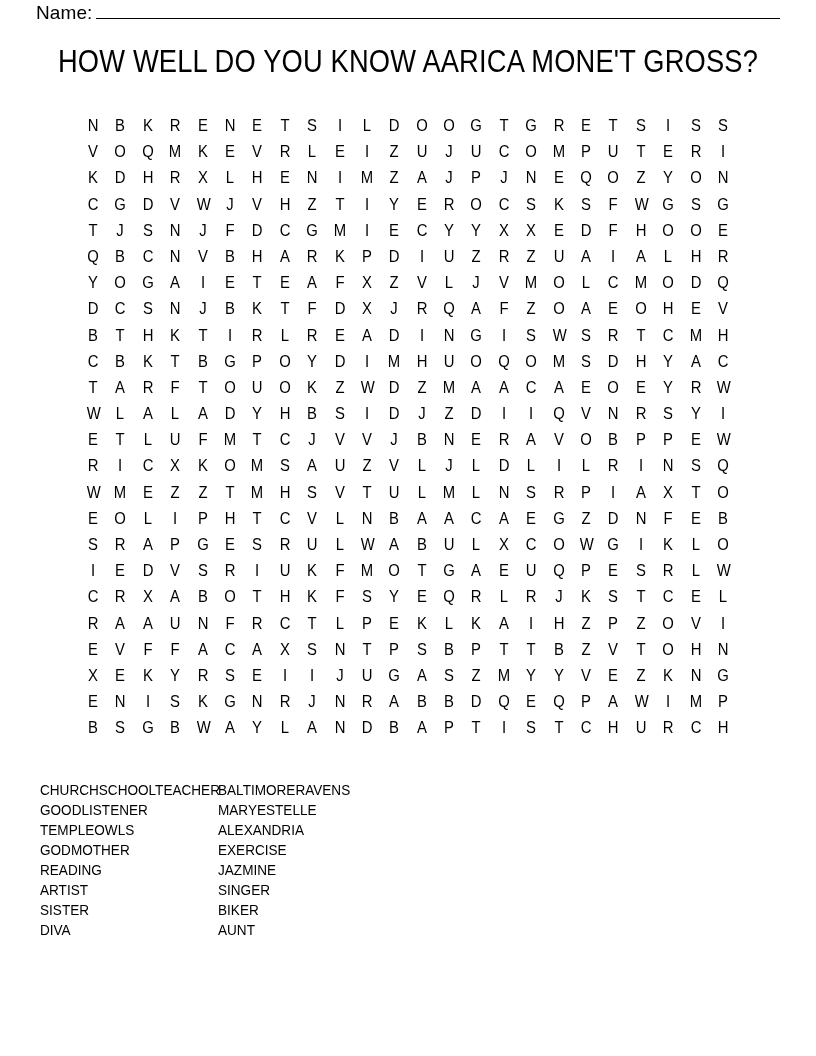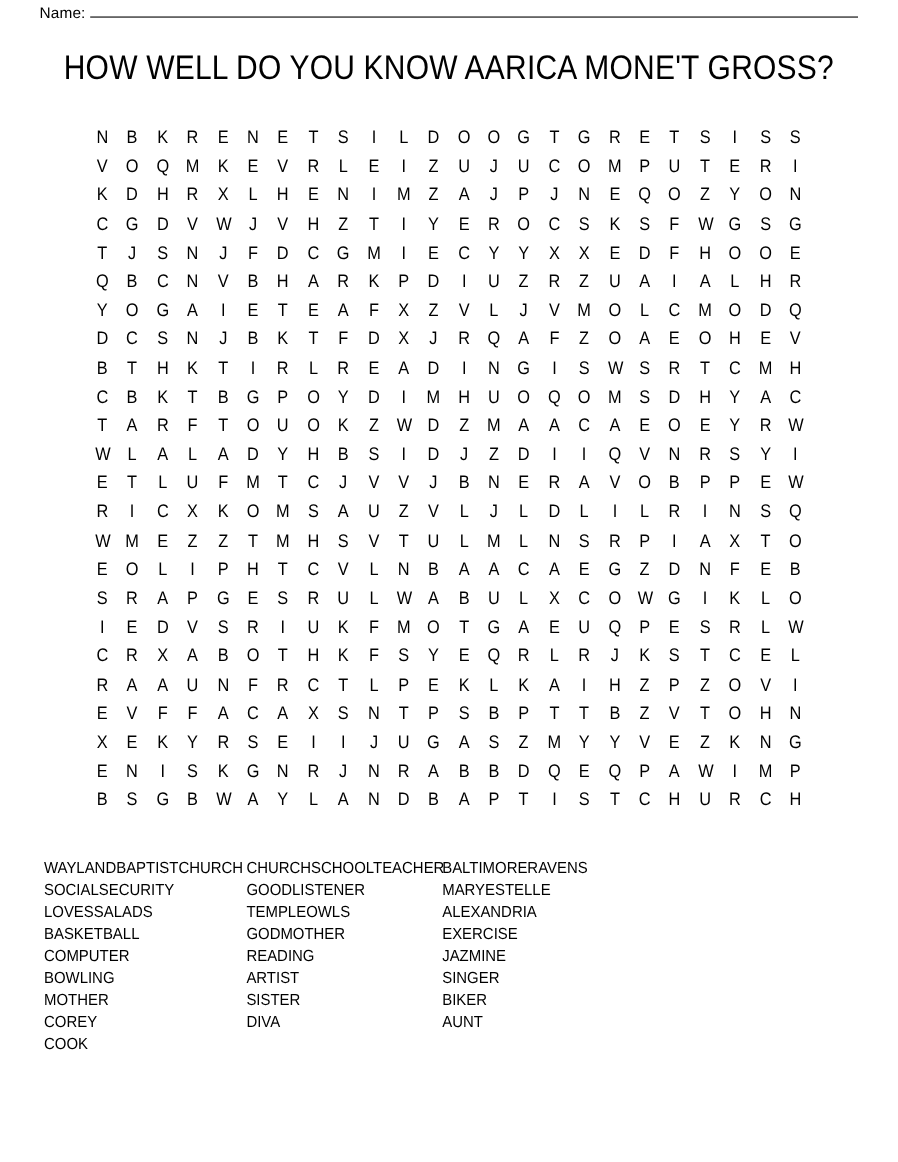--- a/index.html
+++ b/index.html
@@ -22,21 +22,21 @@
     position: absolute;
     left: 36px;
     top: 2px;
     width: 744px;
     display: flex;
     align-items: baseline;
     font-size: 15px;
   }
   .name-label {
     font-family: "Liberation Sans", sans-serif;
-    font-size: 14px;
+    font-size: 19px;
     white-space: pre;
     letter-spacing: 0.1px;
   }
   .name-blank {
     flex: 1 1 auto;
     margin-left: 4px;
     border-bottom: 1.3px solid #000;
     height: 13px;
   }
 
@@ -736,31 +736,20 @@
       <span class="grid-cell">C</span>
       <span class="grid-cell">H</span>
       <span class="grid-cell">U</span>
       <span class="grid-cell">R</span>
       <span class="grid-cell">C</span>
       <span class="grid-cell">H</span>
     </div>
   </div>
 
 <div class="word-list">
-    <div class="word-col word-col-0">
-      <div class="word-item">WAYLANDBAPTISTCHURCH</div>
-      <div class="word-item">SOCIALSECURITY</div>
-      <div class="word-item">LOVESSALADS</div>
-      <div class="word-item">BASKETBALL</div>
-      <div class="word-item">COMPUTER</div>
-      <div class="word-item">BOWLING</div>
-      <div class="word-item">MOTHER</div>
-      <div class="word-item">COREY</div>
-      <div class="word-item">COOK</div>
-    </div>
     <div class="word-col word-col-1">
       <div class="word-item">CHURCHSCHOOLTEACHER</div>
       <div class="word-item">GOODLISTENER</div>
       <div class="word-item">TEMPLEOWLS</div>
       <div class="word-item">GODMOTHER</div>
       <div class="word-item">READING</div>
       <div class="word-item">ARTIST</div>
       <div class="word-item">SISTER</div>
       <div class="word-item">DIVA</div>
     </div>

